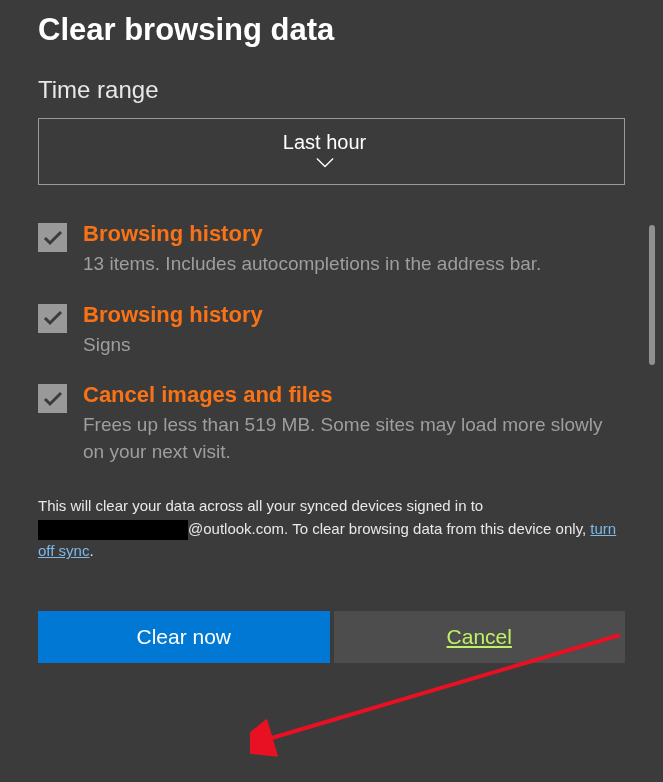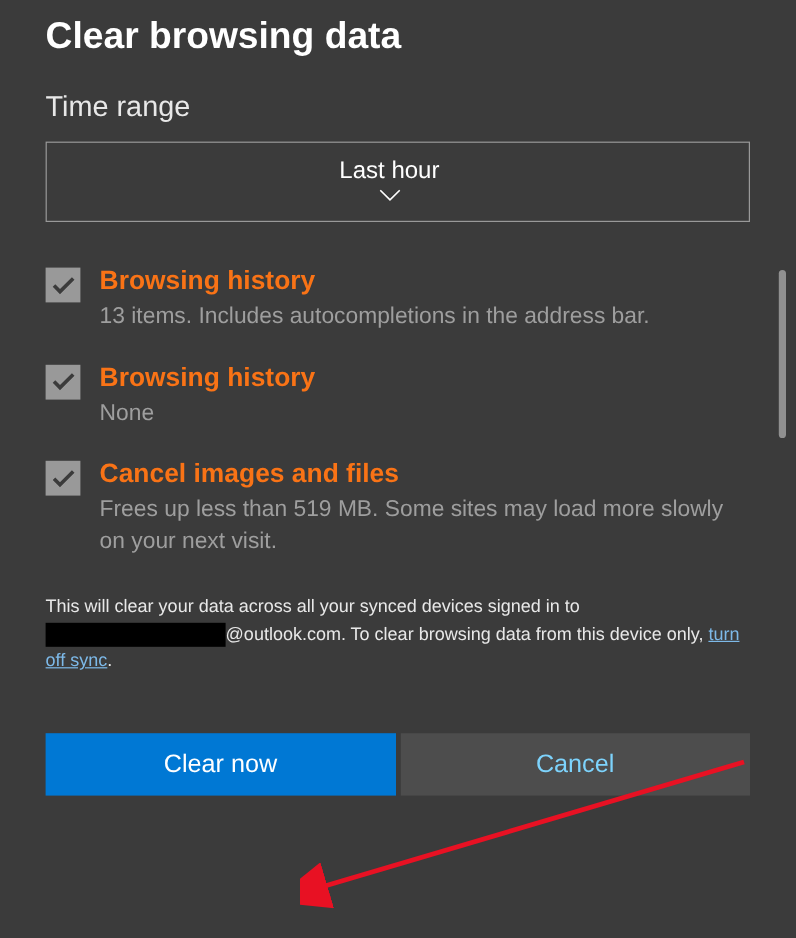--- a/index.html
+++ b/index.html
@@ -128,21 +128,22 @@
       border: none;
       cursor: pointer;
       text-align: center;
     }
     .btn-primary {
       background: #0078d4;
       color: #ffffff;
     }
     .btn-secondary {
       background: #4d4d4d;
-      color: #7dd3fc;
+      color: #bef264;
+      text-decoration: underline;
     }
     .arrow-annotation {
       position: absolute;
       pointer-events: none;
     }
   </style>
 </head>
 <body>
 
 <h1 class="title">Clear browsing data</h1>
@@ -176,21 +177,21 @@
   </div>
 
   <div class="option-row">
     <div class="checkbox">
       <svg width="20" height="16" viewBox="0 0 20 16">
           <path d="M2 8 L7 13 L18 2" stroke="#3b3b3b" stroke-width="3" fill="none"></path>
         </svg>
     </div>
     <div class="option-text">
       <div class="option-title">Browsing history</div>
-      <div class="option-desc">None</div>
+      <div class="option-desc">Signs</div>
     </div>
   </div>
 
 
   <div class="option-row">
     <div class="checkbox">
       <svg width="20" height="16" viewBox="0 0 20 16">
           <path d="M2 8 L7 13 L18 2" stroke="#3b3b3b" stroke-width="3" fill="none"></path>
         </svg>
     </div>

